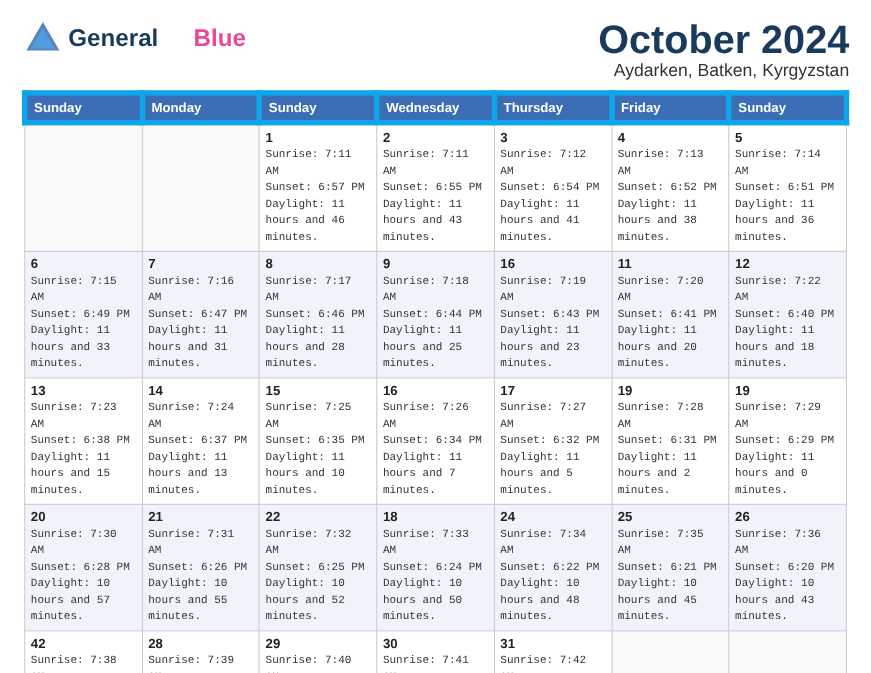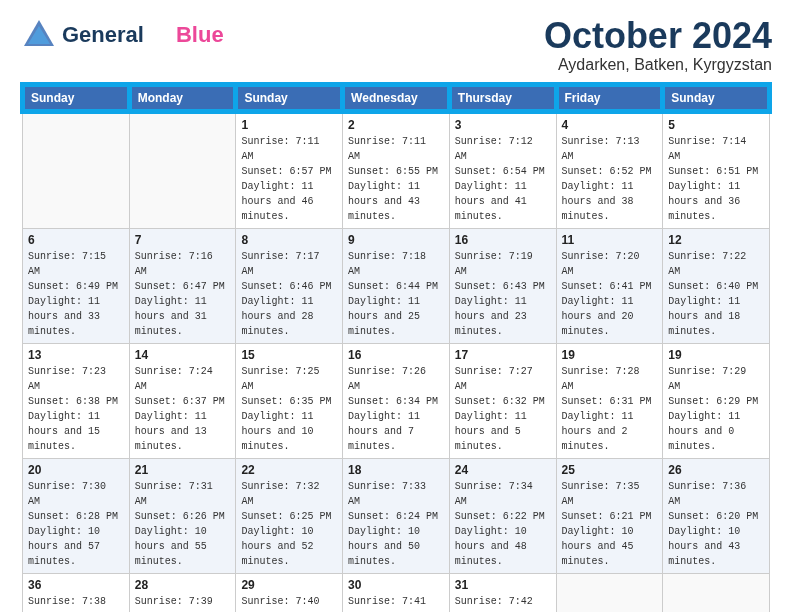--- a/index.html
+++ b/index.html
@@ -146,21 +146,21 @@
         <tr>
           <td><span class="day-num">20</span><span class="day-detail">Sunrise: 7:30 AM<br>Sunset: 6:28 PM<br>Daylight: 10 hours and 57 minutes.</span></td>
           <td><span class="day-num">21</span><span class="day-detail">Sunrise: 7:31 AM<br>Sunset: 6:26 PM<br>Daylight: 10 hours and 55 minutes.</span></td>
           <td><span class="day-num">22</span><span class="day-detail">Sunrise: 7:32 AM<br>Sunset: 6:25 PM<br>Daylight: 10 hours and 52 minutes.</span></td>
           <td><span class="day-num">18</span><span class="day-detail">Sunrise: 7:33 AM<br>Sunset: 6:24 PM<br>Daylight: 10 hours and 50 minutes.</span></td>
           <td><span class="day-num">24</span><span class="day-detail">Sunrise: 7:34 AM<br>Sunset: 6:22 PM<br>Daylight: 10 hours and 48 minutes.</span></td>
           <td><span class="day-num">25</span><span class="day-detail">Sunrise: 7:35 AM<br>Sunset: 6:21 PM<br>Daylight: 10 hours and 45 minutes.</span></td>
           <td><span class="day-num">26</span><span class="day-detail">Sunrise: 7:36 AM<br>Sunset: 6:20 PM<br>Daylight: 10 hours and 43 minutes.</span></td>
         </tr>
         <tr>
-          <td><span class="day-num">36</span><span class="day-detail">Sunrise: 7:38 AM<br>Sunset: 6:18 PM<br>Daylight: 10 hours and 40 minutes.</span></td>
+          <td><span class="day-num">42</span><span class="day-detail">Sunrise: 7:38 AM<br>Sunset: 6:18 PM<br>Daylight: 10 hours and 40 minutes.</span></td>
           <td><span class="day-num">28</span><span class="day-detail">Sunrise: 7:39 AM<br>Sunset: 6:17 PM<br>Daylight: 10 hours and 38 minutes.</span></td>
           <td><span class="day-num">29</span><span class="day-detail">Sunrise: 7:40 AM<br>Sunset: 6:16 PM<br>Daylight: 10 hours and 36 minutes.</span></td>
           <td><span class="day-num">30</span><span class="day-detail">Sunrise: 7:41 AM<br>Sunset: 6:15 PM<br>Daylight: 10 hours and 33 minutes.</span></td>
           <td><span class="day-num">31</span><span class="day-detail">Sunrise: 7:42 AM<br>Sunset: 6:13 PM<br>Daylight: 10 hours and 31 minutes.</span></td>
           <td class="empty-cell"></td>
           <td class="empty-cell"></td>
         </tr>
       </tbody>
   </table>
 </div>

